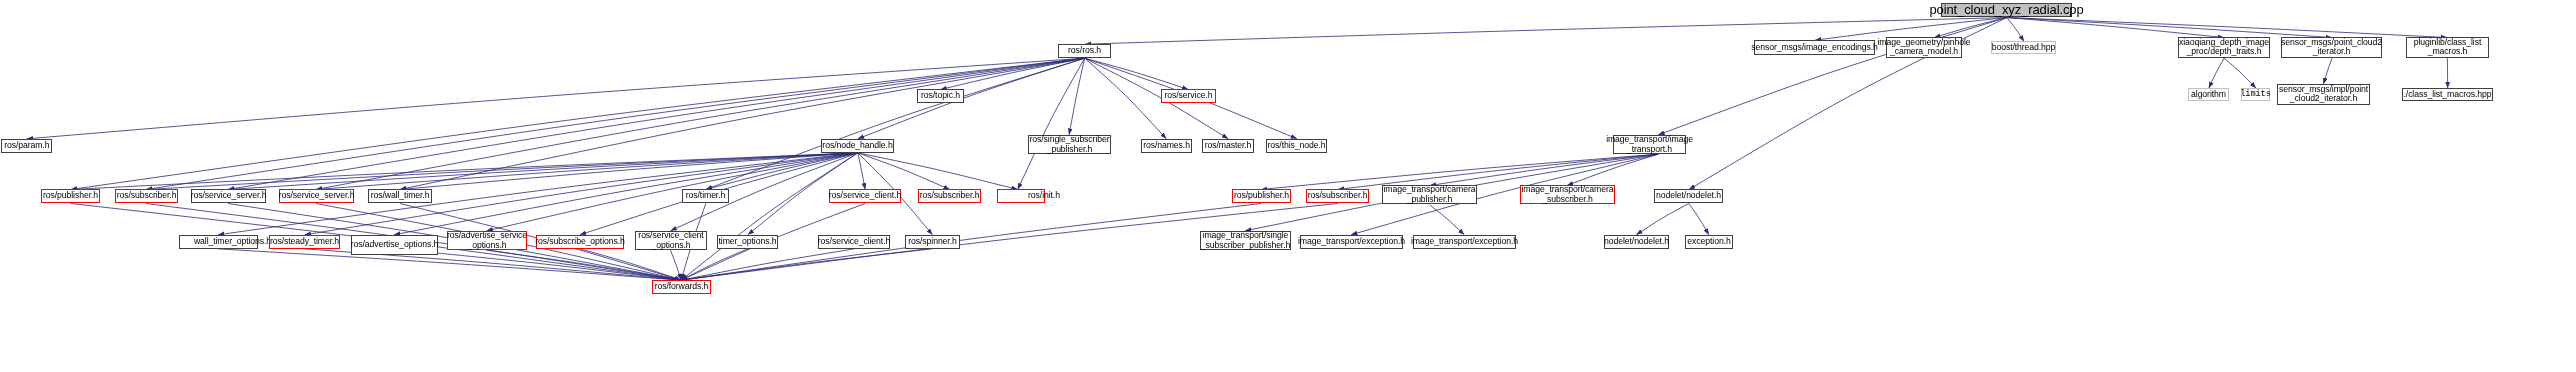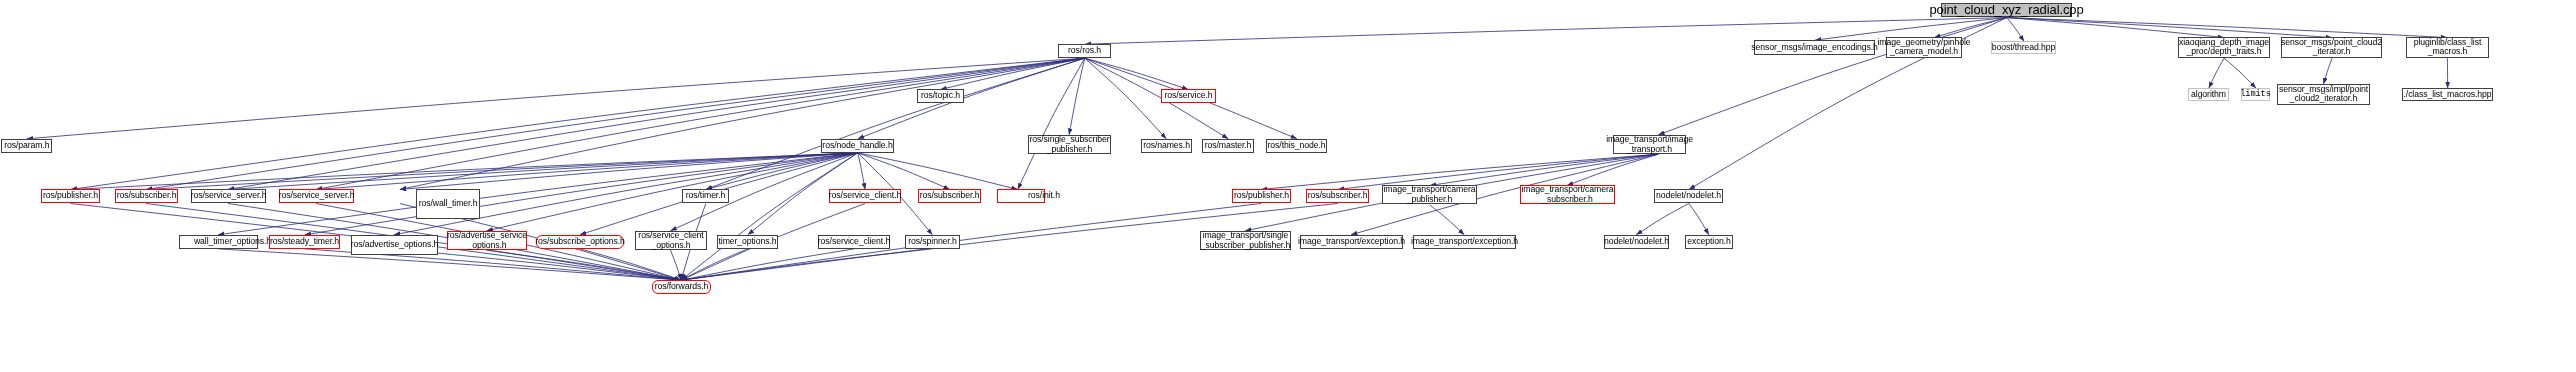--- a/index.html
+++ b/index.html
@@ -145,44 +145,44 @@
 _publisher.h</span></div>
     <div class="node" style="left: 1141px; top: 139px; width: 51px; height: 14px;"><span>ros/names.h</span></div>
     <div class="node" style="left: 1202px; top: 139px; width: 52px; height: 14px;"><span>ros/master.h</span></div>
     <div class="node" style="left: 1266px; top: 139px; width: 61px; height: 14px;"><span>ros/this_node.h</span></div>
     <div class="node" style="left: 1613px; top: 135px; width: 73px; height: 19.3px;"><span>image_transport/image
 _transport.h</span></div>
     <div class="node red" style="left: 41px; top: 189px; width: 59px; height: 14px;"><span>ros/publisher.h</span></div>
     <div class="node red" style="left: 115px; top: 189px; width: 63px; height: 14px;"><span>ros/subscriber.h</span></div>
     <div class="node" style="left: 191px; top: 189px; width: 75px; height: 14px;"><span>ros/service_server.h</span></div>
     <div class="node red" style="left: 279px; top: 189px; width: 75px; height: 14px;"><span>ros/service_server.h</span></div>
-    <div class="node" style="left: 368px; top: 189px; width: 64px; height: 30px; margin-left: 48px;"><span>ros/wall_timer.h</span></div>
+    <div class="node" style="left: 368px; top: 189px; width: 64px; height: 14px;"><span>ros/wall_timer.h</span></div>
     <div class="node" style="left: 682px; top: 189px; width: 47px; height: 14px;"><span>ros/timer.h</span></div>
     <div class="node red" style="left: 829px; top: 189px; width: 72px; height: 14px;"><span>ros/service_client.h</span></div>
     <div class="node red" style="left: 918px; top: 189px; width: 63px; height: 14px;"><span>ros/subscriber.h</span></div>
     <div class="node red" style="left: 997px; top: 189px; width: 41px; height: 14px; padding-left: 46px;"><span>ros/init.h</span></div>
     <div class="node red" style="left: 1232px; top: 189px; width: 59px; height: 14px;"><span>ros/publisher.h</span></div>
     <div class="node red" style="left: 1306px; top: 189px; width: 63px; height: 14px;"><span>ros/subscriber.h</span></div>
     <div class="node" style="left: 1382px; top: 185px; width: 95px; height: 19.3px;"><span>image_transport/camera
 _publisher.h</span></div>
     <div class="node red" style="left: 1520px; top: 185px; width: 95px; height: 19.3px;"><span>image_transport/camera
 _subscriber.h</span></div>
     <div class="node" style="left: 1654px; top: 189px; width: 69px; height: 14px;"><span>nodelet/nodelet.h</span></div>
     <div class="node" style="left: 179px; top: 235px; width: 79px; height: 14px; padding-left: 28px;"><span>wall_timer_options.h</span></div>
     <div class="node red" style="left: 269px; top: 235px; width: 71px; height: 14px;"><span>ros/steady_timer.h</span></div>
     <div class="node" style="left: 351px; top: 235px; width: 87px; height: 20px;"><span>ros/advertise_options.h</span></div>
     <div class="node red" style="left: 447px; top: 231px; width: 80px; height: 19.3px;"><span>ros/advertise_service
 _options.h</span></div>
-    <div class="node red" style="left: 536px; top: 235px; width: 88px; height: 14px; border-radius: 6px;"><span>ros/subscribe_options.h</span></div>
+    <div class="node red" style="left: 536px; top: 235px; width: 88px; height: 14px;"><span>ros/subscribe_options.h</span></div>
     <div class="node" style="left: 635px; top: 231px; width: 72px; height: 19.3px;"><span>ros/service_client
 _options.h</span></div>
     <div class="node" style="left: 717px; top: 235px; width: 61px; height: 14px;"><span>timer_options.h</span></div>
     <div class="node" style="left: 818px; top: 235px; width: 72px; height: 14px;"><span>ros/service_client.h</span></div>
     <div class="node" style="left: 905px; top: 235px; width: 55px; height: 14px; justify-content: center;"><span>ros/spinner.h</span></div>
     <div class="node" style="left: 1200px; top: 231px; width: 91px; height: 19.3px;"><span>image_transport/single
 _subscriber_publisher.h</span></div>
     <div class="node" style="left: 1300px; top: 235px; width: 103px; height: 14px;"><span>image_transport/exception.h</span></div>
     <div class="node" style="left: 1413px; top: 235px; width: 103px; height: 14px;"><span>image_transport/exception.h</span></div>
     <div class="node" style="left: 1604px; top: 235px; width: 65px; height: 14px;"><span>nodelet/nodelet.h</span></div>
     <div class="node" style="left: 1685px; top: 235px; width: 48px; height: 14px;"><span>exception.h</span></div>
-    <div class="node red" style="left: 652px; top: 280px; width: 59px; height: 14px; border-radius: 6px;"><span>ros/forwards.h</span></div>
+    <div class="node red" style="left: 652px; top: 280px; width: 59px; height: 14px;"><span>ros/forwards.h</span></div>
   </div>
 
 
 </body></html>

